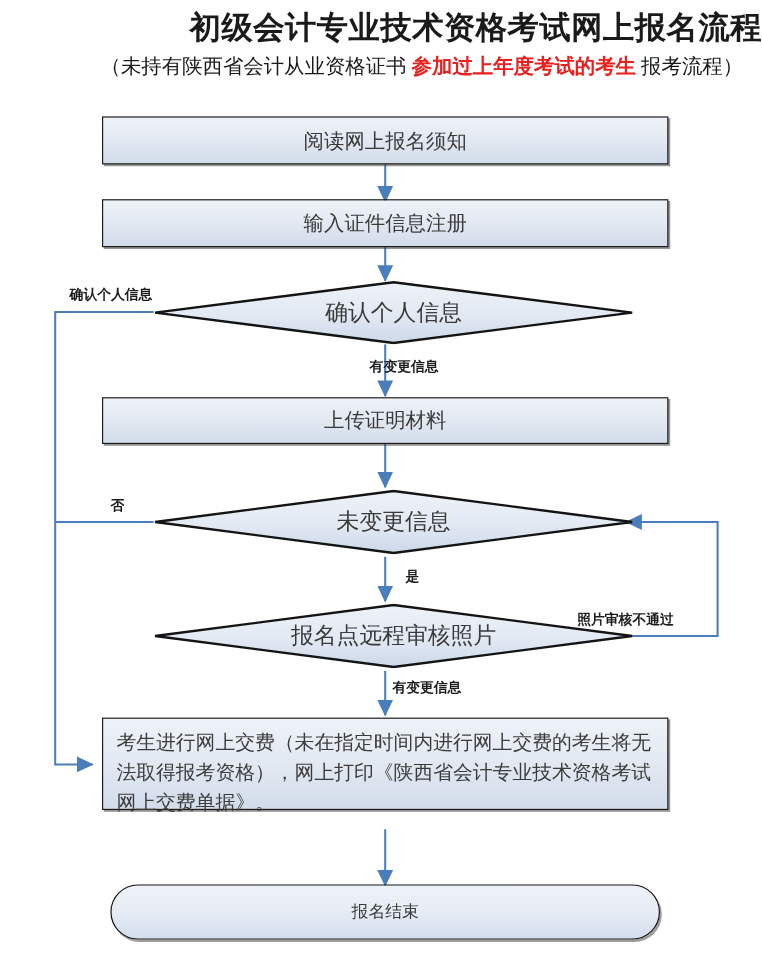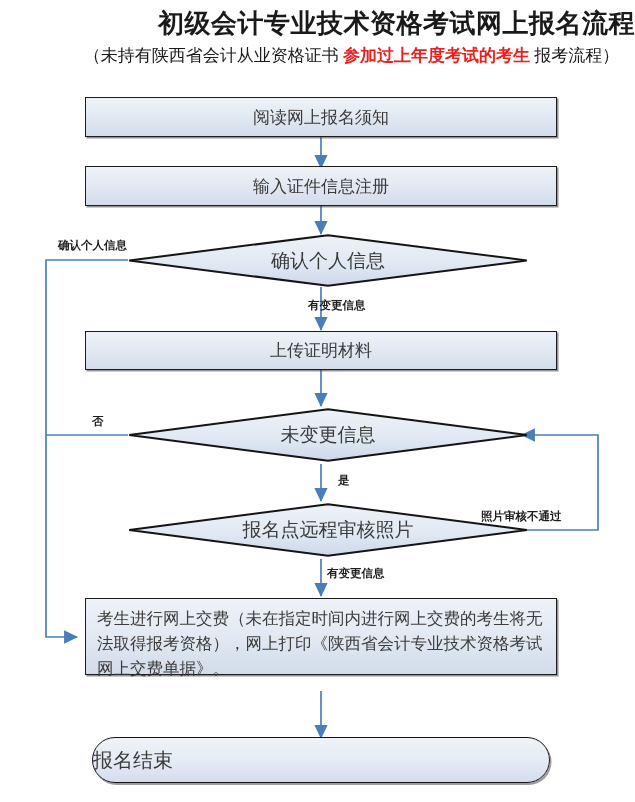--- a/index.html
+++ b/index.html
@@ -49,22 +49,22 @@
     font-size:16.5px;
     color:#3c3c3c;
     text-align:left;
   }
 
   .term{
     background:linear-gradient(180deg,#eef2f8 0%,#e6ecf4 50%,#d4dded 100%);
     border:1.8px solid #141414;
     border-radius:26px;
     box-shadow:1.5px 2px 0 rgba(60,60,60,0.5);
-    display:flex;align-items:center;
-    color:#3a3a3a;font-size:20px;
+    display:flex;align-items:center;justify-content:center;
+    color:#3a3a3a;font-size:14px;
   }
 
   .diamond{position:absolute;}
   .diamond .dtext{
     position:absolute;left:0;top:0;width:100%;height:100%;
     display:flex;align-items:center;justify-content:center;
     color:#3a3a3a;font-size:19px;
     font-family:Liberation Mono, monospace;
     pointer-events:none;
   }

